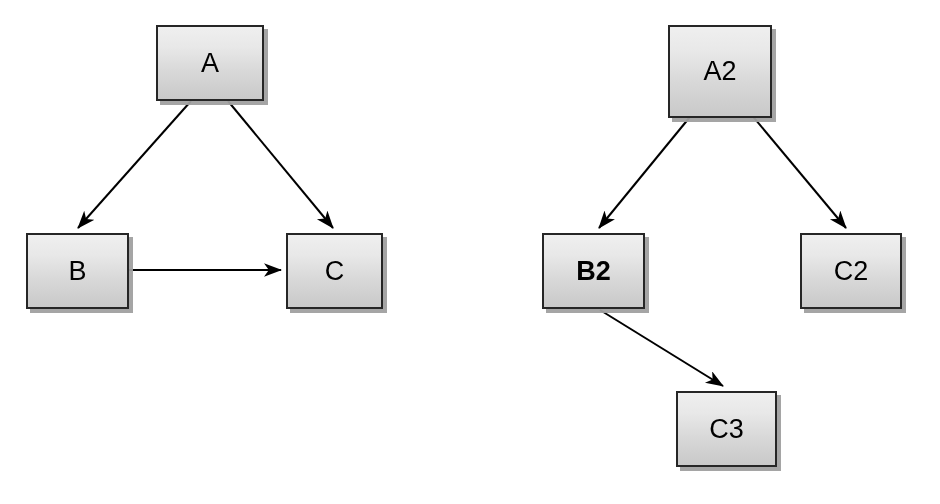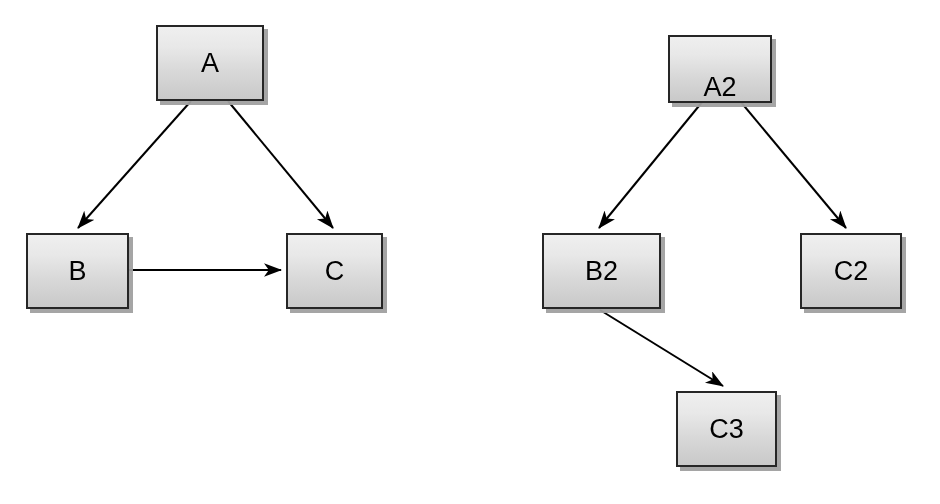--- a/index.html
+++ b/index.html
@@ -71,24 +71,24 @@
   <div id="nodes-layer">
       <div class="node" style="left: 156px; top: 25px; width: 108px; height: 76px;">
         <span class="node-label">A</span>
       </div>
       <div class="node" style="left: 26px; top: 233px; width: 103px; height: 76px;">
         <span class="node-label">B</span>
       </div>
       <div class="node" style="left: 286px; top: 233px; width: 97px; height: 76px;">
         <span class="node-label">C</span>
       </div>
-      <div class="node" style="left: 668px; top: 35px; width: 104px; height: 68px; align-items: flex-end;">
+      <div class="node" style="left: 668px; top: 25px; width: 104px; height: 93px;">
         <span class="node-label">A2</span>
       </div>
-      <div class="node" style="left: 542px; top: 233px; width: 119px; height: 76px;">
+      <div class="node" style="left: 542px; top: 233px; width: 103px; height: 76px; font-weight: bold;">
         <span class="node-label">B2</span>
       </div>
       <div class="node" style="left: 800px; top: 233px; width: 102px; height: 76px;">
         <span class="node-label">C2</span>
       </div>
       <div class="node" style="left: 676px; top: 391px; width: 101px; height: 76px; text-align: center;">
         <span class="node-label">C3</span>
       </div>
     </div>
 

